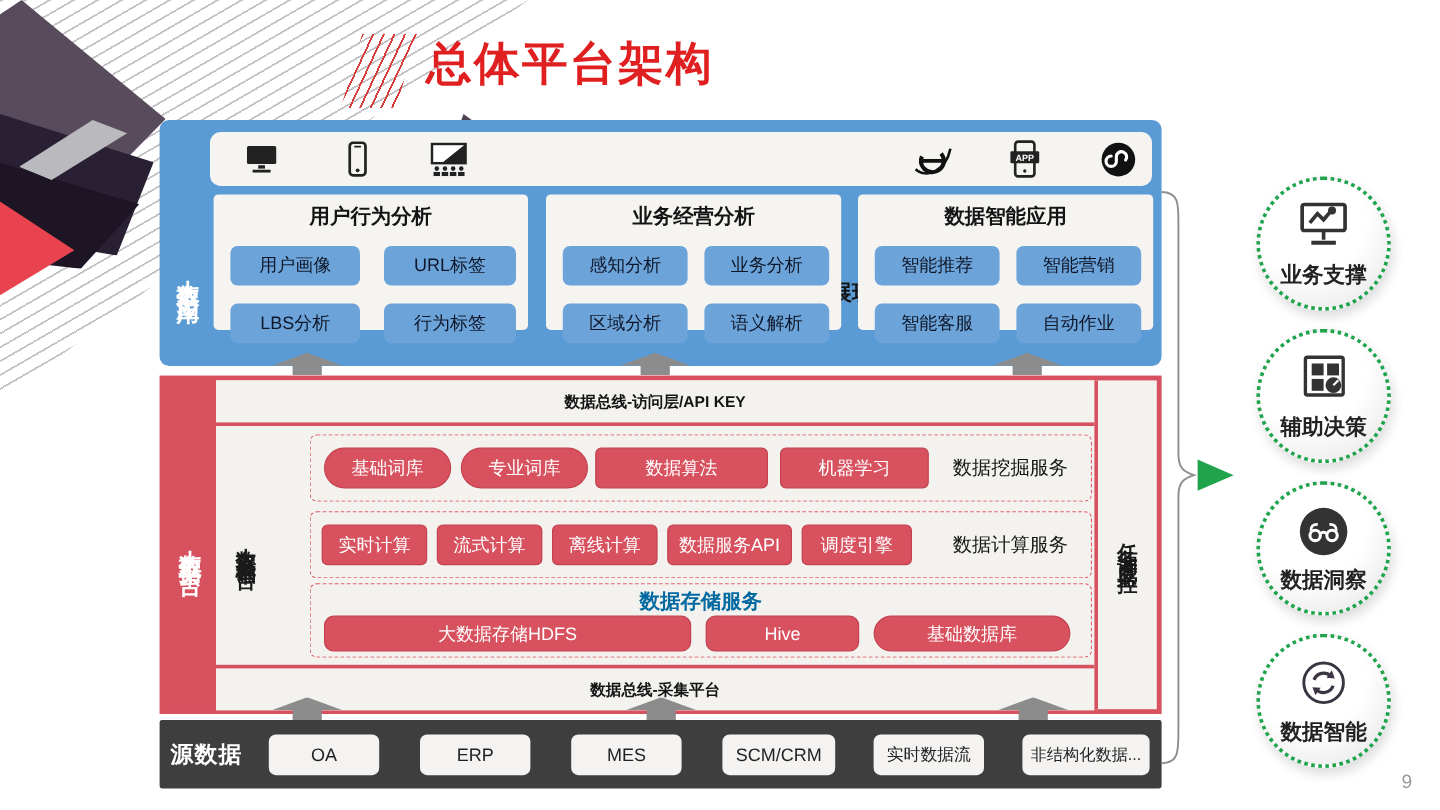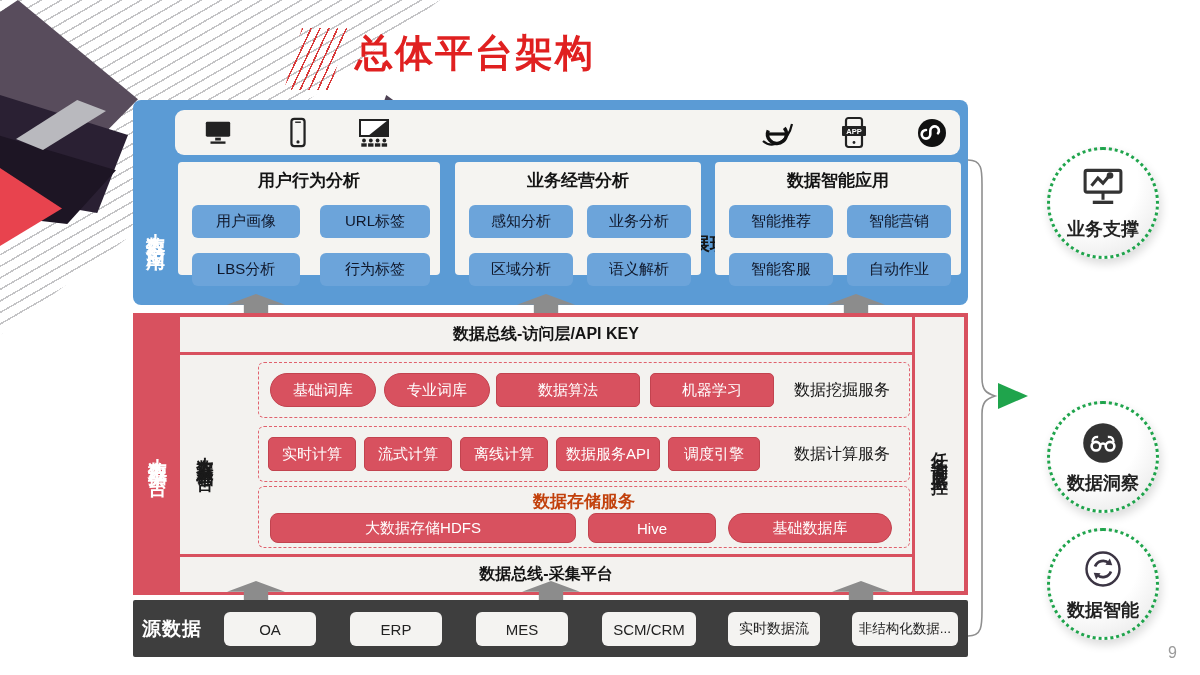--- a/index.html
+++ b/index.html
@@ -48,34 +48,34 @@
   .chip.c1 { left:14px; width:108px; } .chip.c2 { right:10px; width:110px; }
 
   
   .up-arrow { width:58px; height:19px; background:#8C8C8C;
     clip-path:polygon(50% 0,100% 56%,71% 56%,71% 100%,29% 100%,29% 56%,0 56%); }
 
   
   .plat-section { left:133px; top:313px; width:835px; height:282px; background:#F3F2EF; border:4px solid #D8515F; }
   .plat-strip { left:136px; top:316px; width:44px; height:276px; background:#D8515F; color:#fff; font-size:19px; font-weight:bold; }
   .inner-label { left:182px; top:358px; width:46px; height:190px; color:#1a1a1a; font-size:17px; font-weight:bold; letter-spacing:3px; }
-  .bus-bar { left:180px; width:732px; background:#F3F2EF; font-size:16px; font-weight:bold; color:#141414;
+  .bus-bar { left:180px; width:732px; background:#F3F2EF; font-size:13px; font-weight:bold; color:#141414;
              display:flex; align-items:center; justify-content:center; }
   .access-bar { top:317px; height:38px; border-bottom:3px solid #D8515F; }
   .collect-bar { top:554px; height:38px; border-top:3px solid #D8515F; }
   .sched-col { left:912px; top:317px; width:52px; height:274px; border-left:3px solid #D8515F;
                color:#1a1a1a; font-size:17px; font-weight:bold; }
   .dash-row { border:1.5px dashed #E0616D; border-radius:6px; left:258px; width:652px; }
   .red-chip { position:absolute; height:34px; background:#D8515F; border:1px solid #C2434F; color:#fff;
               font-size:15px; display:flex; align-items:center; justify-content:center; border-radius:5px; }
   .pill { border-radius:17px; }
   .row-label { position:absolute; width:132px; height:34px; display:flex; align-items:center; justify-content:center;
                font-size:16px; font-weight:normal; color:#141414; }
   .storage-title { position:absolute; left:258px; top:490px; width:652px; text-align:center;
-                   font-size:17px; font-weight:bold; color:#c2410c; }
+                   font-size:17px; font-weight:bold; color:#0369a1; }
 
   
   .src-section { left:133px; top:600px; width:835px; height:57px; background:#3E3E3E; border-radius:2px; }
   .src-label { left:142px; top:600px; height:57px; width:66px; display:flex; align-items:center;
                color:#fff; font-size:19px; font-weight:bold; letter-spacing:1px; }
   .src-box { position:absolute; top:612px; height:34px; background:#F4F3F1; border-radius:6px;
              display:flex; align-items:center; justify-content:center; font-size:15px; color:#222; }
 
   
   .ben-circle { left:1047px; width:112px; height:112px; border-radius:50%;
@@ -232,20 +232,33 @@
         <rect x="4" y="3" width="28" height="17" rx="1.5" fill="none" stroke="#333" stroke-width="2.4"></rect>
         <polyline points="9,15 14,9 18,13 23,7" fill="none" stroke="#333" stroke-width="2.4"></polyline>
         <circle cx="23.5" cy="7" r="2.6" fill="#333"></circle>
         <line x1="18" y1="20" x2="18" y2="26" stroke="#333" stroke-width="2.4"></line>
         <line x1="10" y1="28" x2="26" y2="28" stroke="#333" stroke-width="2.6"></line>
       </svg>
     </div>
     <div class="ben-label">业务支撑</div>
   </div>
 
+  <div class="abs ben-circle" style="top:274px;">
+    <div class="ben-icon">
+      <svg width="42" height="42" viewBox="0 0 36 36">
+        <rect x="5" y="4" width="27" height="27" rx="1.5" fill="none" stroke="#333" stroke-width="2.4"></rect>
+        <rect x="9.5" y="8.5" width="8.5" height="8.5" fill="#333"></rect>
+        <rect x="9.5" y="19.5" width="8.5" height="8.5" fill="#333"></rect>
+        <rect x="20.5" y="8.5" width="8.5" height="8.5" fill="#333"></rect>
+        <circle cx="25" cy="24" r="5.6" fill="#333"></circle>
+        <line x1="25" y1="24" x2="28.5" y2="20.5" stroke="#fff" stroke-width="1.6"></line>
+      </svg>
+    </div>
+    <div class="ben-label">辅助决策</div>
+  </div>
 
   <div class="abs ben-circle" style="top:401px;">
     <div class="ben-icon">
       <svg width="46" height="46" viewBox="0 0 36 36">
         <circle cx="18" cy="18" r="15.5" fill="#333"></circle>
         <circle cx="12.5" cy="20.5" r="3.4" fill="none" stroke="#fff" stroke-width="2"></circle>
         <circle cx="23.5" cy="20.5" r="3.4" fill="none" stroke="#fff" stroke-width="2"></circle>
         <path d="M15.7 19.5 q2.3 -2.2 4.6 0" fill="none" stroke="#fff" stroke-width="1.8"></path>
         <path d="M9.7 17.5 q0 -4.5 4.5 -4.2" fill="none" stroke="#fff" stroke-width="1.8"></path>
         <path d="M26.3 17.5 q0 -4.5 -4.5 -4.2" fill="none" stroke="#fff" stroke-width="1.8"></path>

